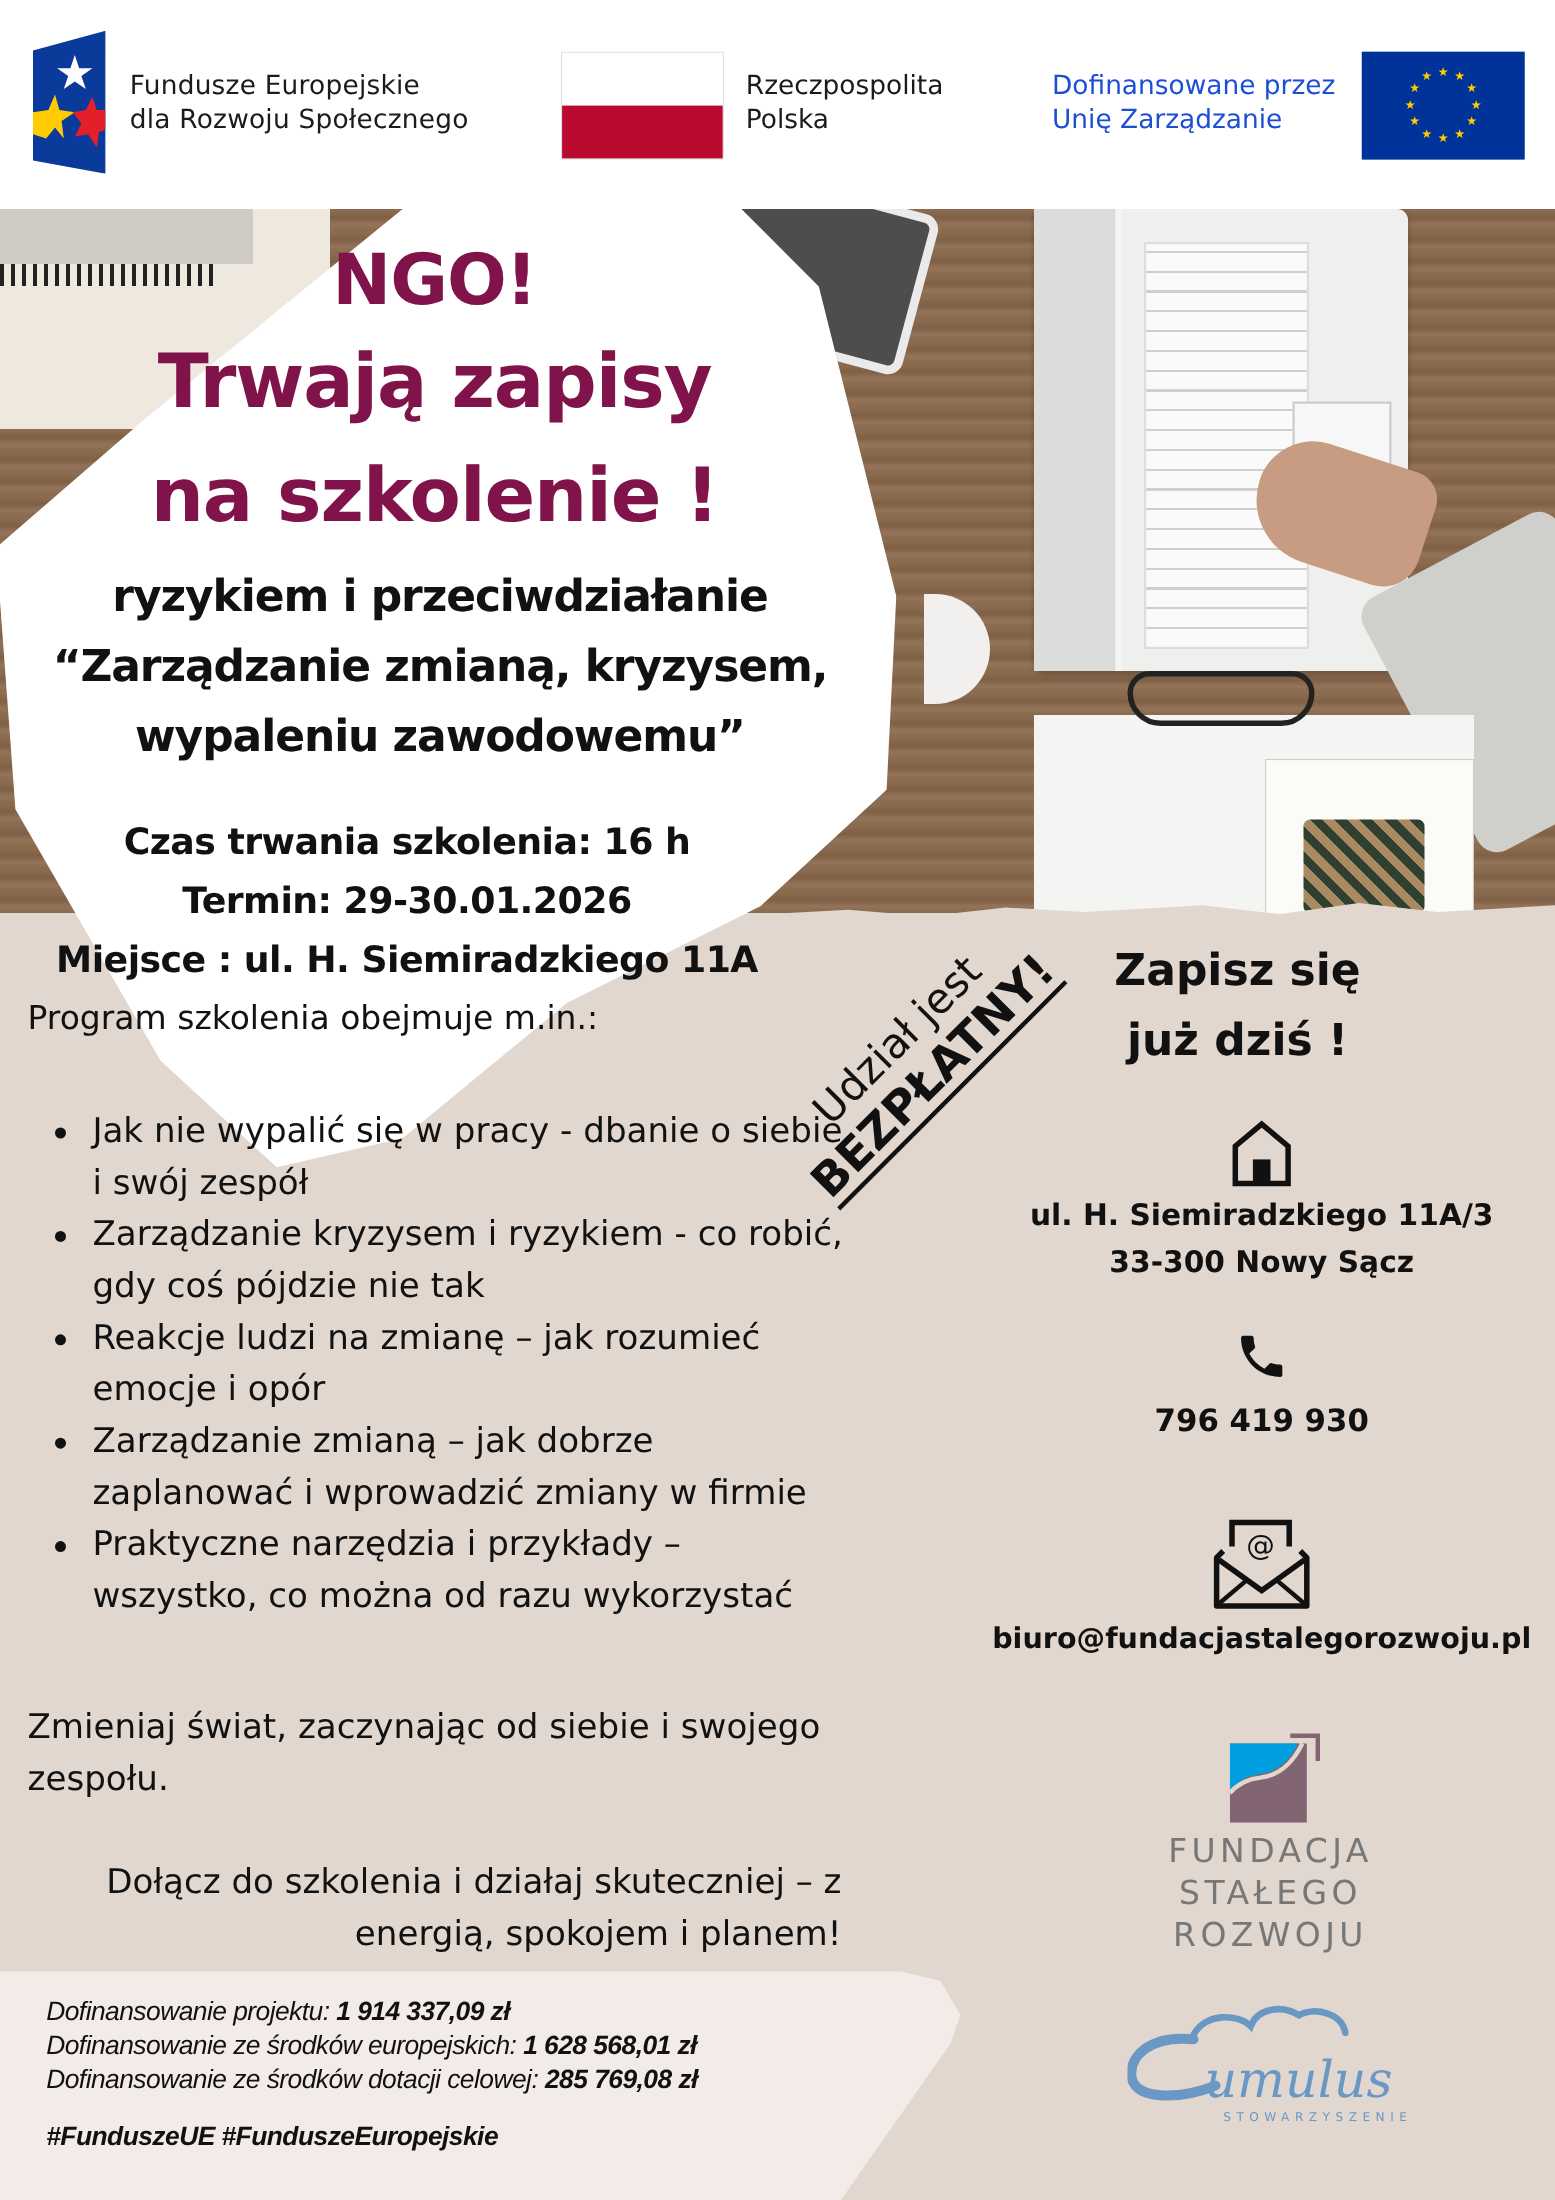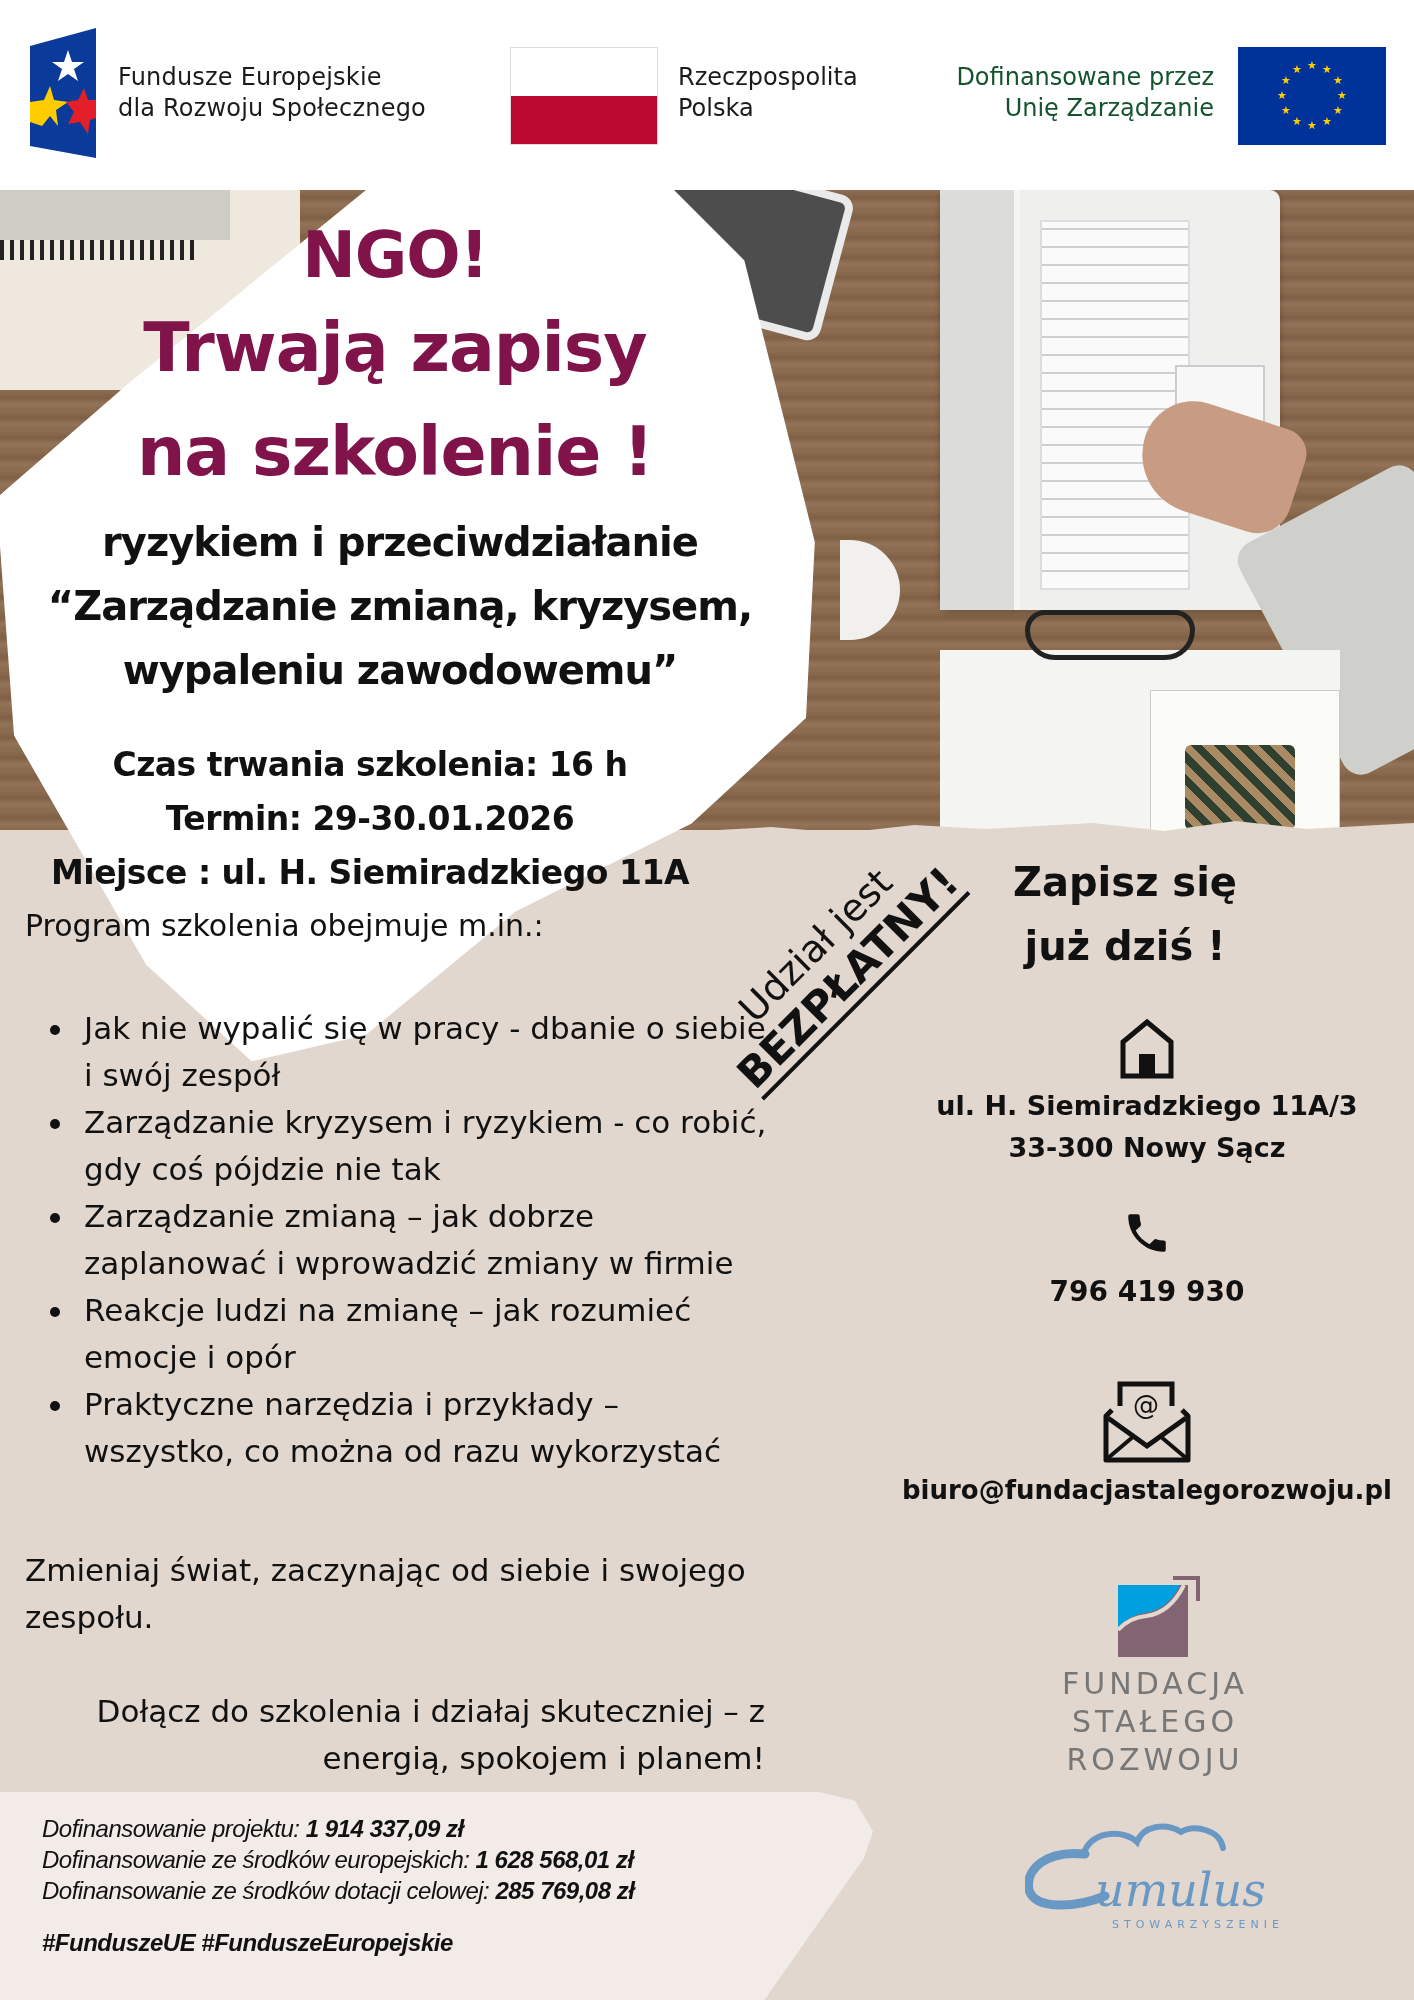--- a/index.html
+++ b/index.html
@@ -7,21 +7,21 @@
   body { position: relative; font-family: "DejaVu Sans", sans-serif; color: #111; }
 
   
   .header { position: absolute; left: 0; top: 0; width: 1414px; height: 190px; background: #fff; }
   .fe-logo { position: absolute; left: 30px; top: 28px; width: 66px; height: 130px; }
   .fe-text { position: absolute; left: 118px; top: 62px; font-family: "DejaVu Sans", sans-serif; font-size: 24px; line-height: 31px; color: #1b1b1b; letter-spacing: 0.2px; }
   .pl-flag { position: absolute; left: 510px; top: 47px; width: 148px; height: 98px; border: 1px solid #ddd; }
   .pl-flag .w { height: 50%; background: #fff; }
   .pl-flag .r { height: 50%; background: #bb0a30; }
   .pl-text { position: absolute; left: 678px; top: 62px; font-size: 24px; line-height: 31px; color: #1b1b1b; }
-  .eu-text { position: absolute; right: 200px; top: 62px; font-size: 24px; line-height: 31px; color: #14532d; text-align: right; }
+  .eu-text { position: absolute; right: 200px; top: 62px; font-size: 24px; line-height: 31px; color: #1d4ed8; text-align: left; }
   .eu-flag { position: absolute; left: 1238px; top: 47px; width: 148px; height: 98px; background: #003399; }
 
   
   .main { position: absolute; left: 0; top: 190px; width: 1414px; height: 1810px; background: #e2d7cf; overflow: hidden; }
   .photo { position: absolute; left: 0; top: 0; width: 1414px; height: 640px;
     background:
       radial-gradient(ellipse at 70% 40%, rgba(255,255,255,0.0), rgba(0,0,0,0.0)),
       repeating-linear-gradient(0deg, #8a6a4c 0px, #93745a 6px, #7f6045 12px, #8d6e52 20px);
   }
   .laptop { position: absolute; left: 940px; top: 0; width: 340px; height: 420px; background: #efefed; border-radius: 10px; box-shadow: 0 2px 6px rgba(0,0,0,0.25); }
@@ -170,22 +170,22 @@
 
   <div class="badge">
     <span class="badge-a">Udział jest</span>
     <span class="badge-b">BEZPŁATNY!</span>
   </div>
 
   <div class="program-intro">Program szkolenia obejmuje m.in.:</div>
   <ul class="program-list">
     <li>Jak nie wypalić się w pracy - dbanie o siebie i swój zespół</li>
     <li>Zarządzanie kryzysem i ryzykiem - co robić, gdy coś pójdzie nie tak</li>
+    <li>Reakcje ludzi na zmianę – jak rozumieć emocje i opór</li>
     <li>Zarządzanie zmianą – jak dobrze zaplanować i wprowadzić zmiany w firmie</li>
-    <li>Reakcje ludzi na zmianę – jak rozumieć emocje i opór</li>
     <li>Praktyczne narzędzia i przykłady – wszystko, co można od razu wykorzystać</li>
   </ul>
   <div class="closing">
     <p>Zmieniaj świat, zaczynając od siebie i swojego zespołu.</p>
     <p> Dołącz do szkolenia i działaj skuteczniej – z energią, spokojem i planem!</p>
   </div>
 
   <div class="cta">
     <div>Zapisz się</div>
     <div>już dziś !</div>

